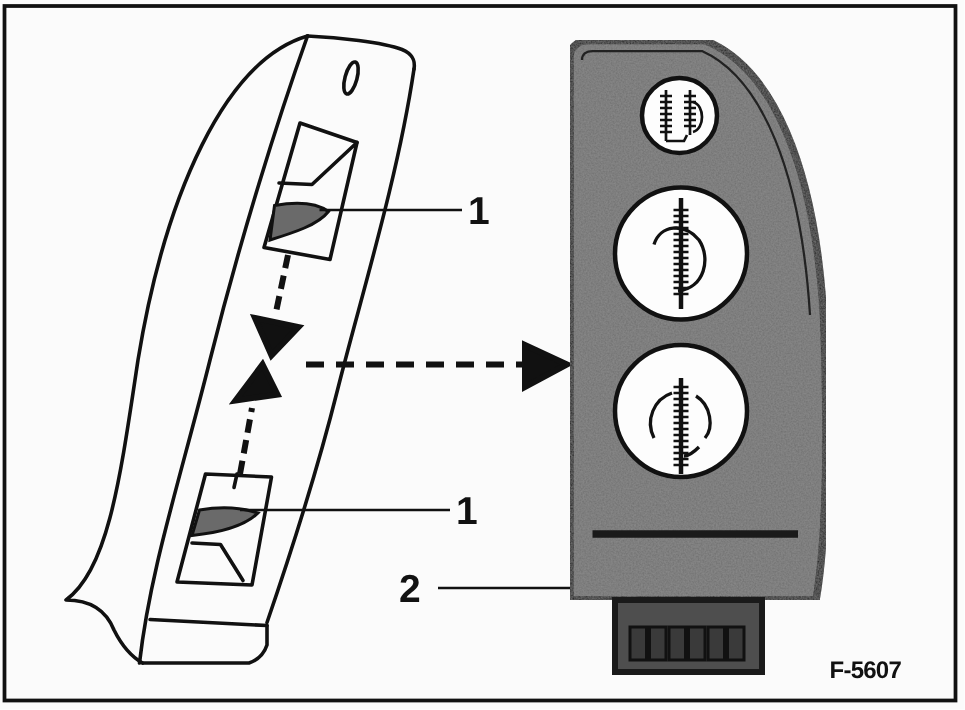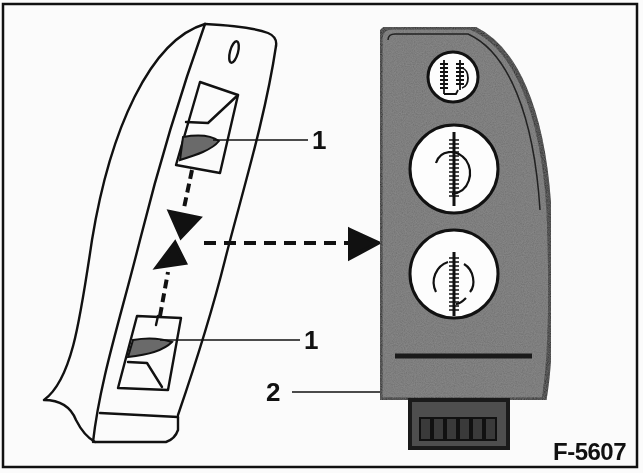--- a/index.html
+++ b/index.html
@@ -4,21 +4,21 @@
 <style>
   html, body { margin: 0; padding: 0; background: #ffffff; }
   body { width: 643px; height: 473px; overflow: hidden; font-family: "Liberation Sans", sans-serif; }
   .canvas { position: relative; width: 643px; height: 473px; background: #fbfbfb; }
   svg { position: absolute; left: 0; top: 0; }
   .label {
     position: absolute; font-family: "Liberation Sans", sans-serif; font-weight: bold;
     color: #111; line-height: 1;
   }
   .callout { font-size: 26px; }
-  .fig-id { font-size: 24px; letter-spacing: -0.5px; text-align: center; }
+  .fig-id { font-size: 16px; letter-spacing: -0.5px; text-align: center; }
 </style>
 </head>
 <body>
 
 <div class="canvas">
   <svg width="643" height="473" viewBox="0 0 643 473">
     <defs>
       <filter id="grain" x="0" y="0" width="100%" height="100%">
         <feTurbulence type="fractalNoise" baseFrequency="0.9" numOctaves="2" seed="3" result="n"></feTurbulence>
         <feColorMatrix type="matrix" values="0 0 0 0 0.45  0 0 0 0 0.45  0 0 0 0 0.45  0 0 0 0.35 0" in="n" result="g"></feColorMatrix>

